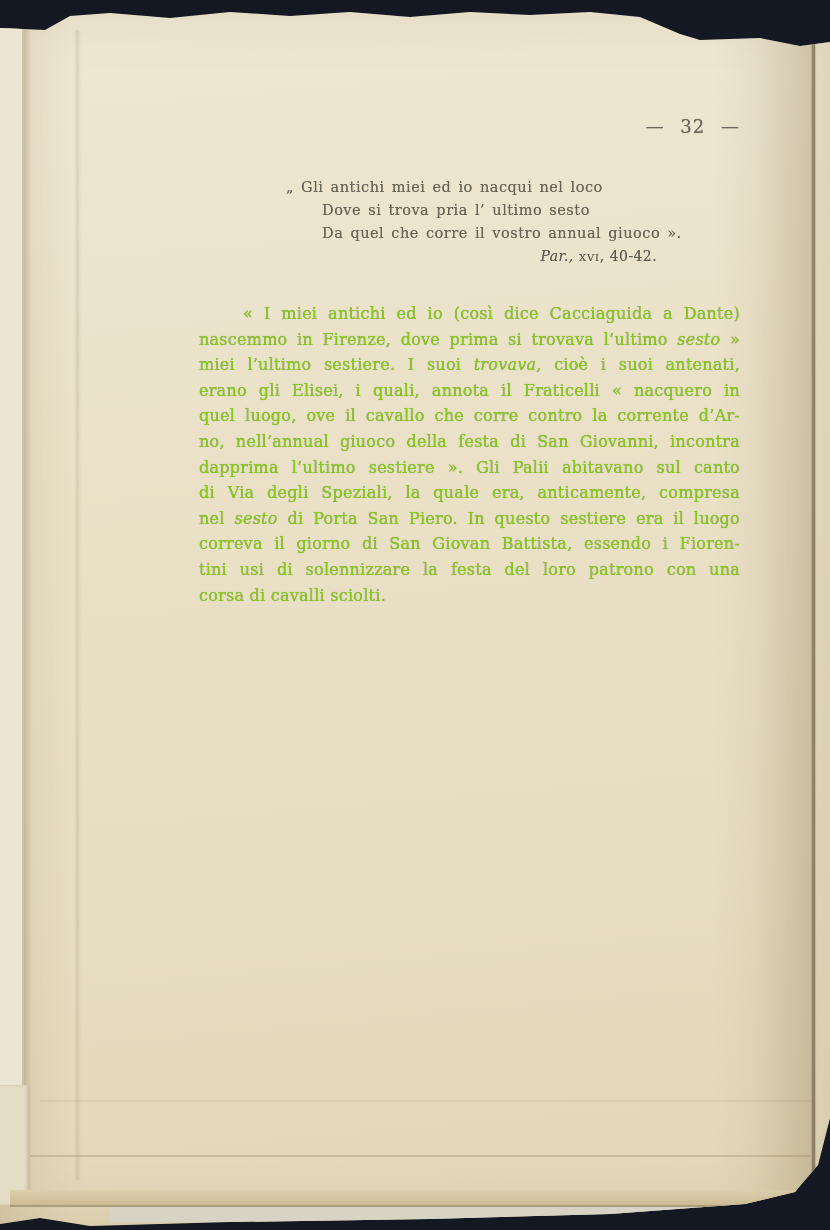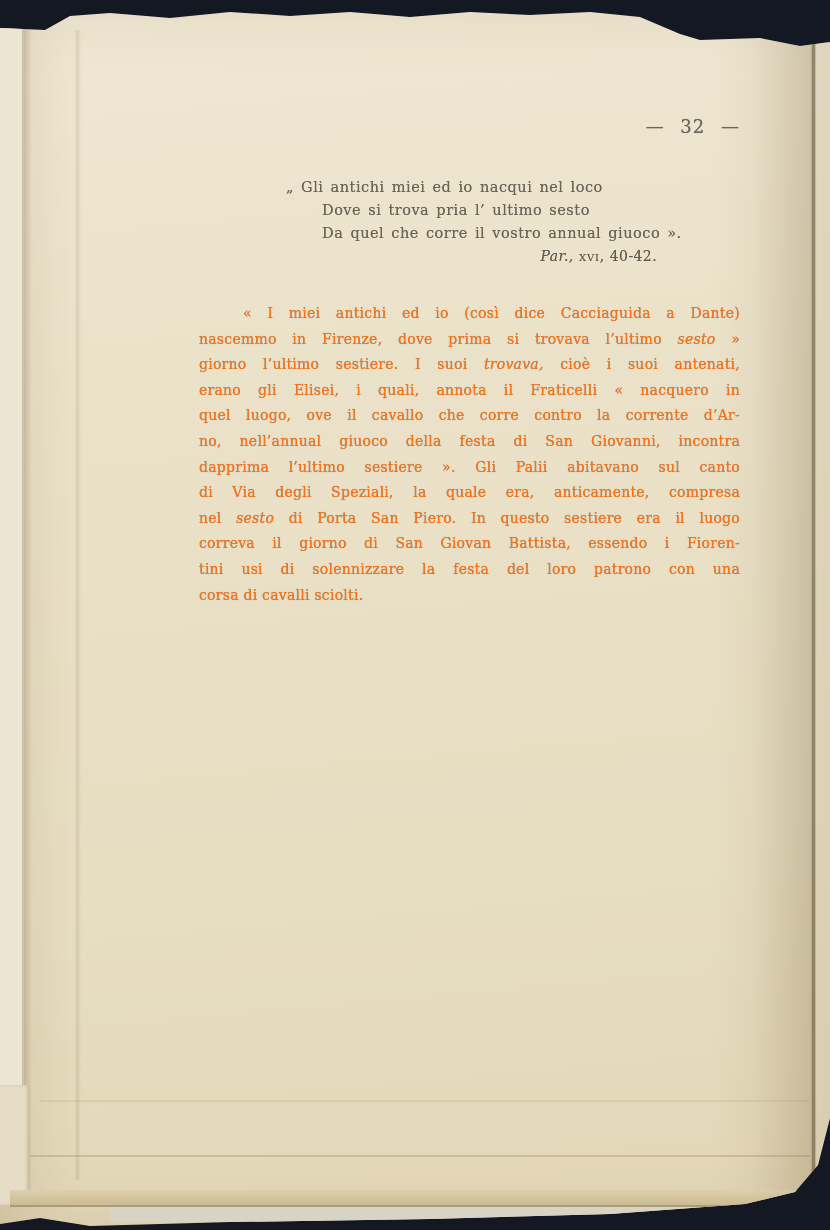--- a/index.html
+++ b/index.html
@@ -55,21 +55,21 @@
     margin-left:44px;
   }
   .vline.ind{margin-left:36px;}
   .attribution{
     position:absolute;left:357px;top:248px;width:300px;text-align:right;
     font-size:14px;color:#5d5950;letter-spacing:.4px;
     text-shadow:0 0 .6px rgba(100,95,80,.6);
   }
   .paragraph{
     position:absolute;left:199px;top:301px;width:541px;
-    font-size:14px;line-height:25.6px;color:#f97316;
+    font-size:16px;line-height:25.6px;color:#84cc16;
     letter-spacing:.25px;
     text-shadow:0 0 .7px rgba(95,90,75,.7);
   }
   .pline{text-align:justify;text-align-last:justify;white-space:normal;}
   .pline.first{text-indent:44px;}
   .pline.last{text-align-last:left;}
   .it{font-style:italic;}
   .sc{font-variant:small-caps;letter-spacing:.8px;}
 </style>
 </head>
@@ -95,21 +95,21 @@
     <div class="page-number">— 32 —</div>
     <div class="verse" id="verse">
         <div class="vline"><span>„ Gli antichi miei ed io nacqui nel loco</span></div>
         <div class="vline ind"><span>Dove si trova pria l’ ultimo sesto</span></div>
         <div class="vline ind"><span>Da quel che corre il vostro annual giuoco ».</span></div>
       </div>
     <div class="attribution" id="attribution"><span class="it">Par.,</span><span class="sc"> xvi,</span><span> 40-42.</span></div>
     <div class="paragraph" id="paragraph">
         <div class="pline first"><span>« I miei antichi ed io (così dice Cacciaguida a Dante)</span></div>
         <div class="pline"><span>nascemmo in Firenze, dove prima si trovava l’ultimo </span><span class="it">sesto</span><span> »</span></div>
-        <div class="pline"><span>giorno l’ultimo sestiere. I suoi </span><span class="it">trovava,</span><span> cioè i suoi antenati,</span></div>
+        <div class="pline"><span>miei l’ultimo sestiere. I suoi </span><span class="it">trovava,</span><span> cioè i suoi antenati,</span></div>
         <div class="pline"><span>erano gli Elisei, i quali, annota il Fraticelli « nacquero in</span></div>
         <div class="pline"><span>quel luogo, ove il cavallo che corre contro la corrente d’Ar-</span></div>
         <div class="pline"><span>no, nell’annual giuoco della festa di San Giovanni, incontra</span></div>
         <div class="pline"><span>dapprima l’ultimo sestiere ». Gli Palii abitavano sul canto</span></div>
         <div class="pline"><span>di Via degli Speziali, la quale era, anticamente, compresa</span></div>
         <div class="pline"><span>nel </span><span class="it">sesto</span><span> di Porta San Piero. In questo sestiere era il luogo</span></div>
         <div class="pline"><span>correva il giorno di San Giovan Battista, essendo i Fioren-</span></div>
         <div class="pline"><span>tini usi di solennizzare la festa del loro patrono con una</span></div>
         <div class="pline last"><span>corsa di cavalli sciolti.</span></div>
       </div>

